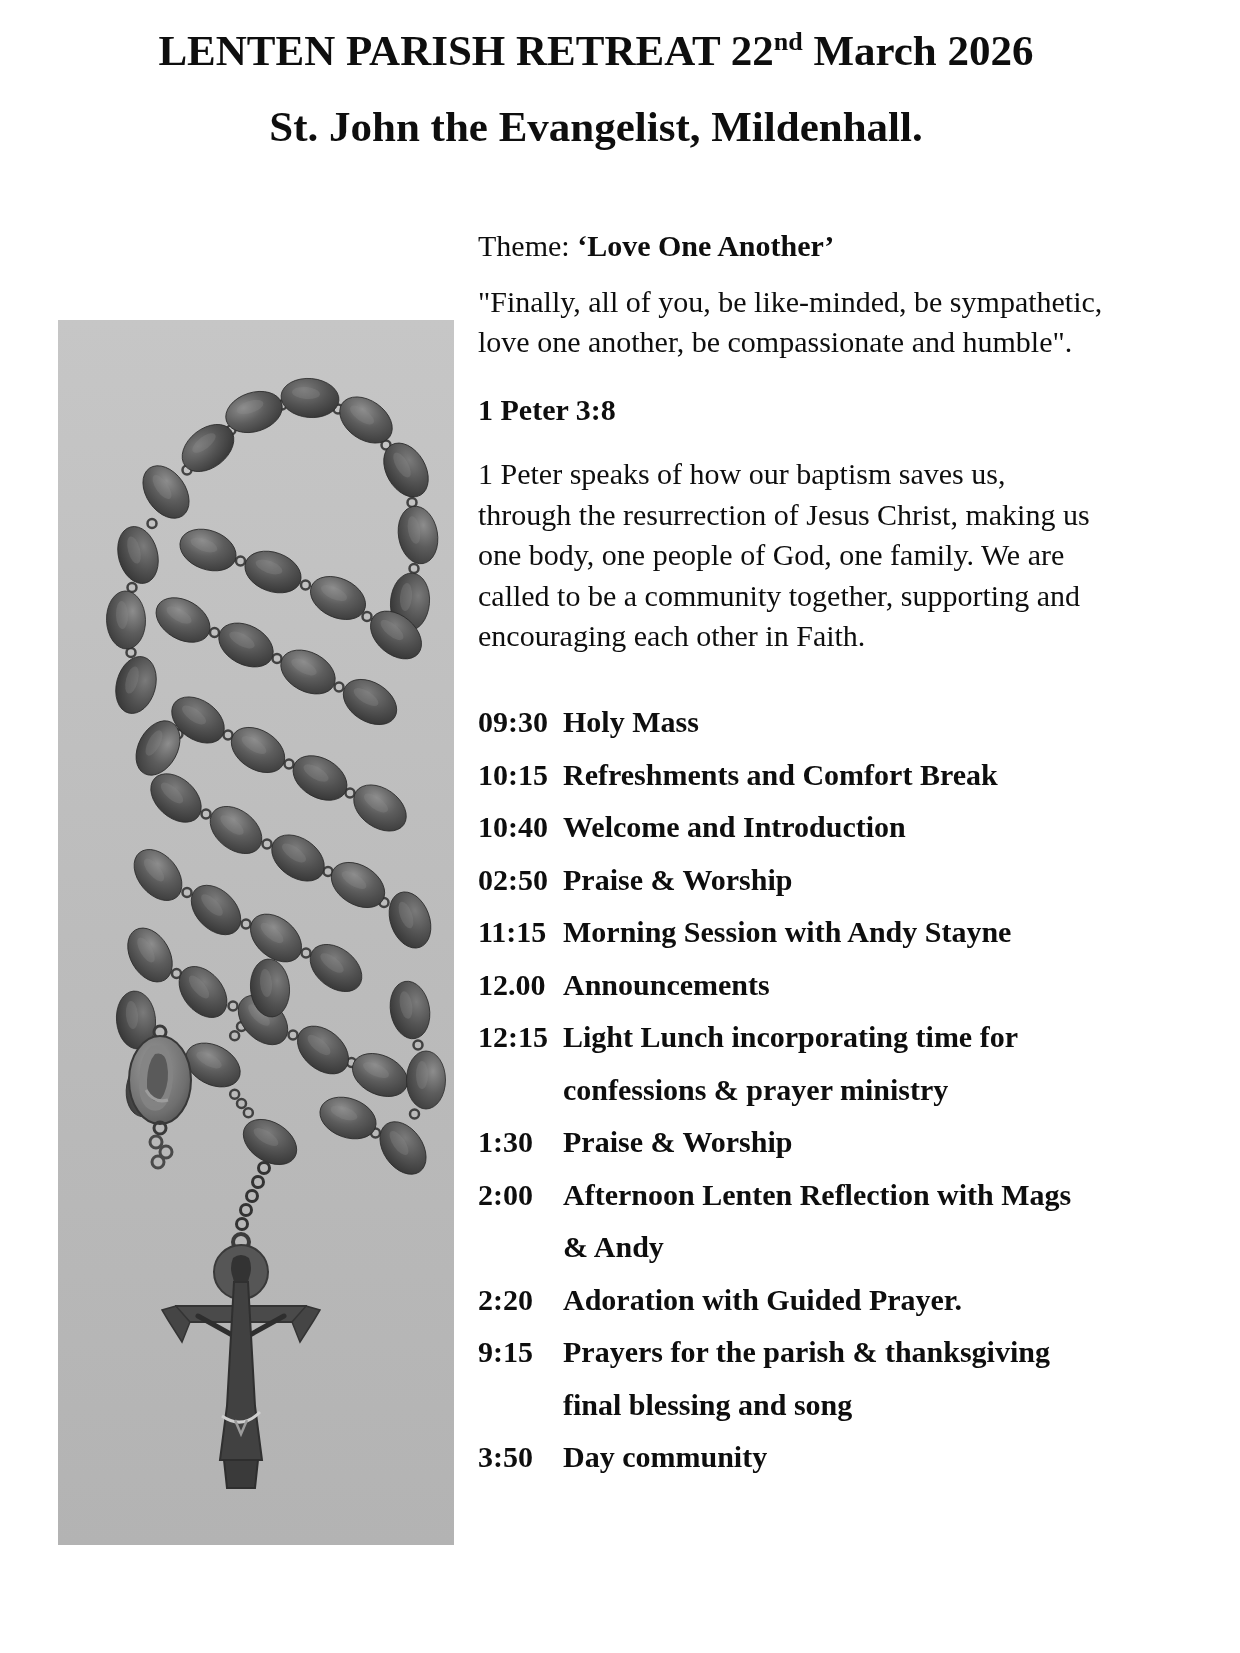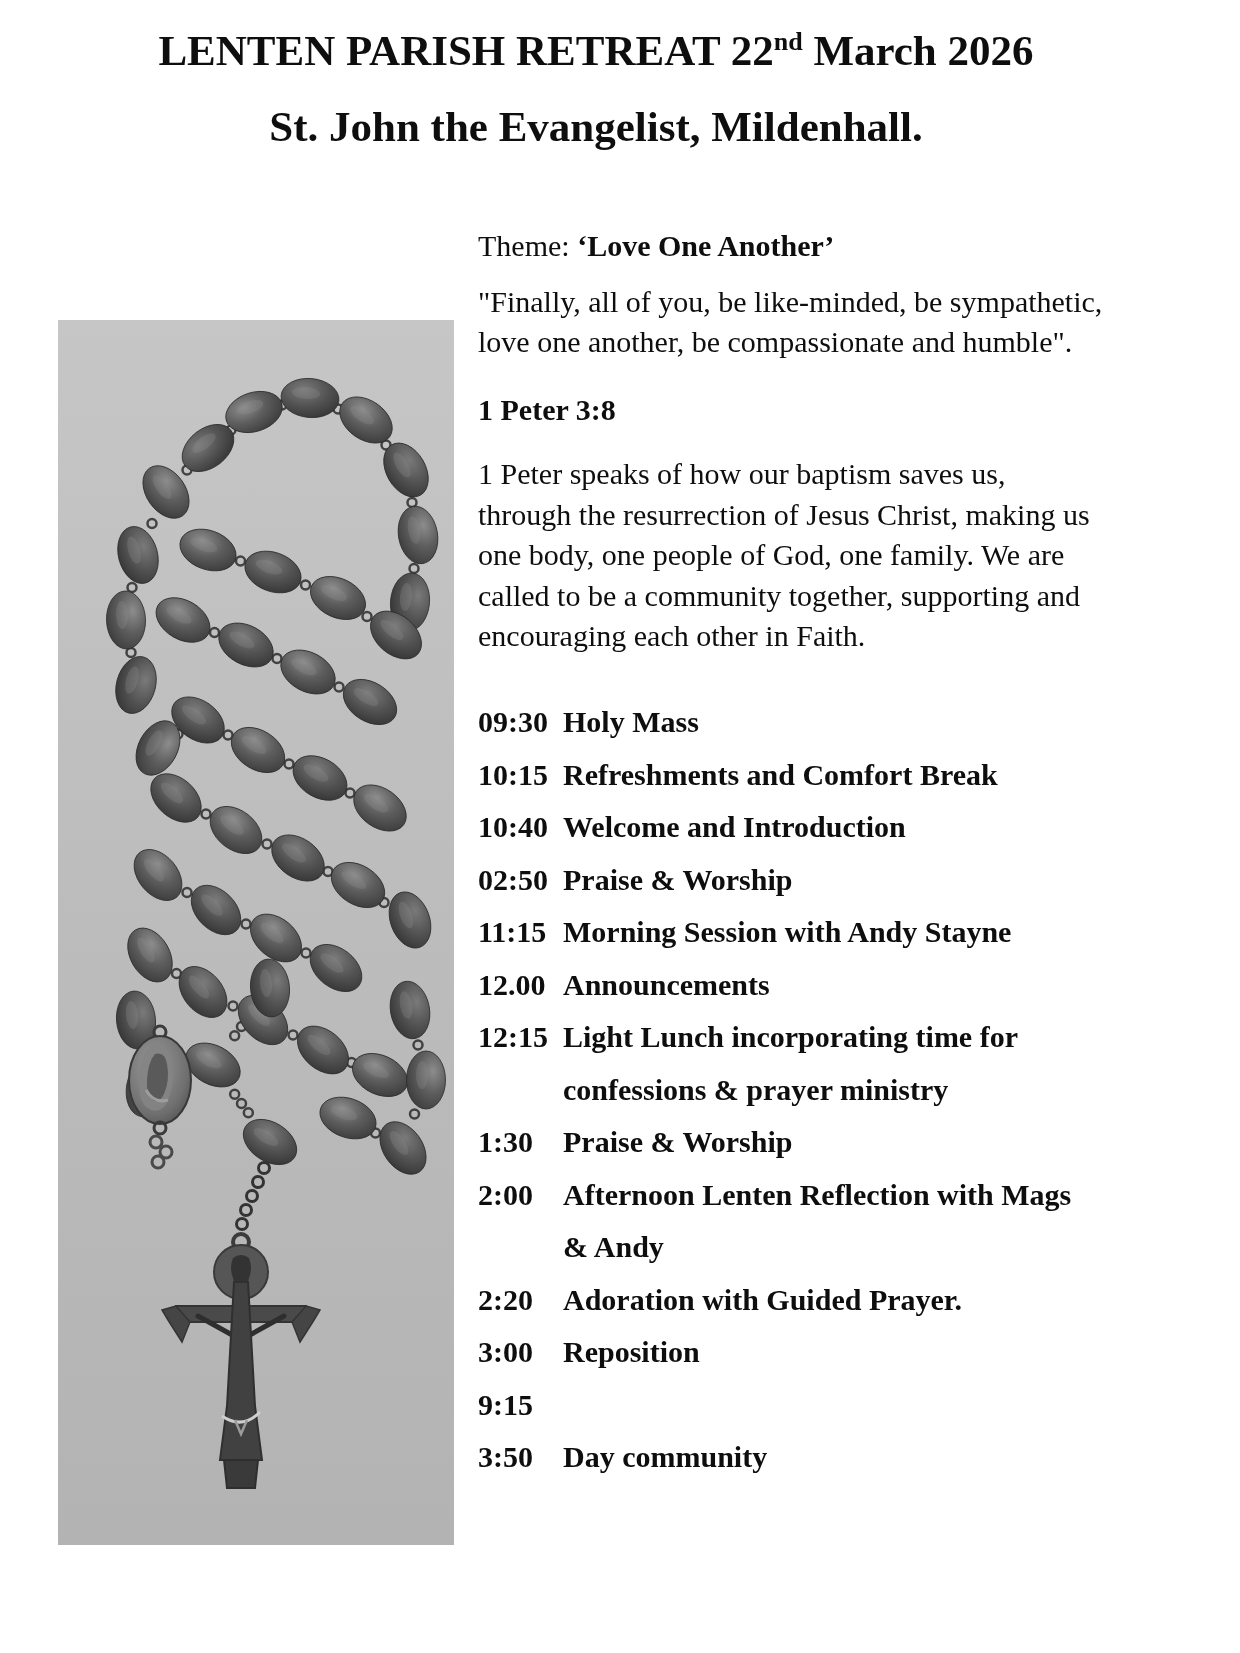--- a/index.html
+++ b/index.html
@@ -314,25 +314,23 @@
         <div class="srow">
           <div class="stime">2:00</div>
           <div class="sact">Afternoon Lenten Reflection with Mags
 &amp; Andy</div>
         </div>
         <div class="srow">
           <div class="stime">2:20</div>
           <div class="sact">Adoration with Guided Prayer.</div>
         </div>
         <div class="srow">
-          <div class="stime">3:00</div>
-          <div class="sact">Reposition</div>
-        </div>
-        <div class="srow">
           <div class="stime">9:15</div>
+          <div class="sact">Prayers for the parish &amp; thanksgiving
+final blessing and song</div>
         </div>
         <div class="srow">
           <div class="stime">3:50</div>
           <div class="sact">Day community</div>
         </div>
       </div>
   </div>
 
 </div>
 

